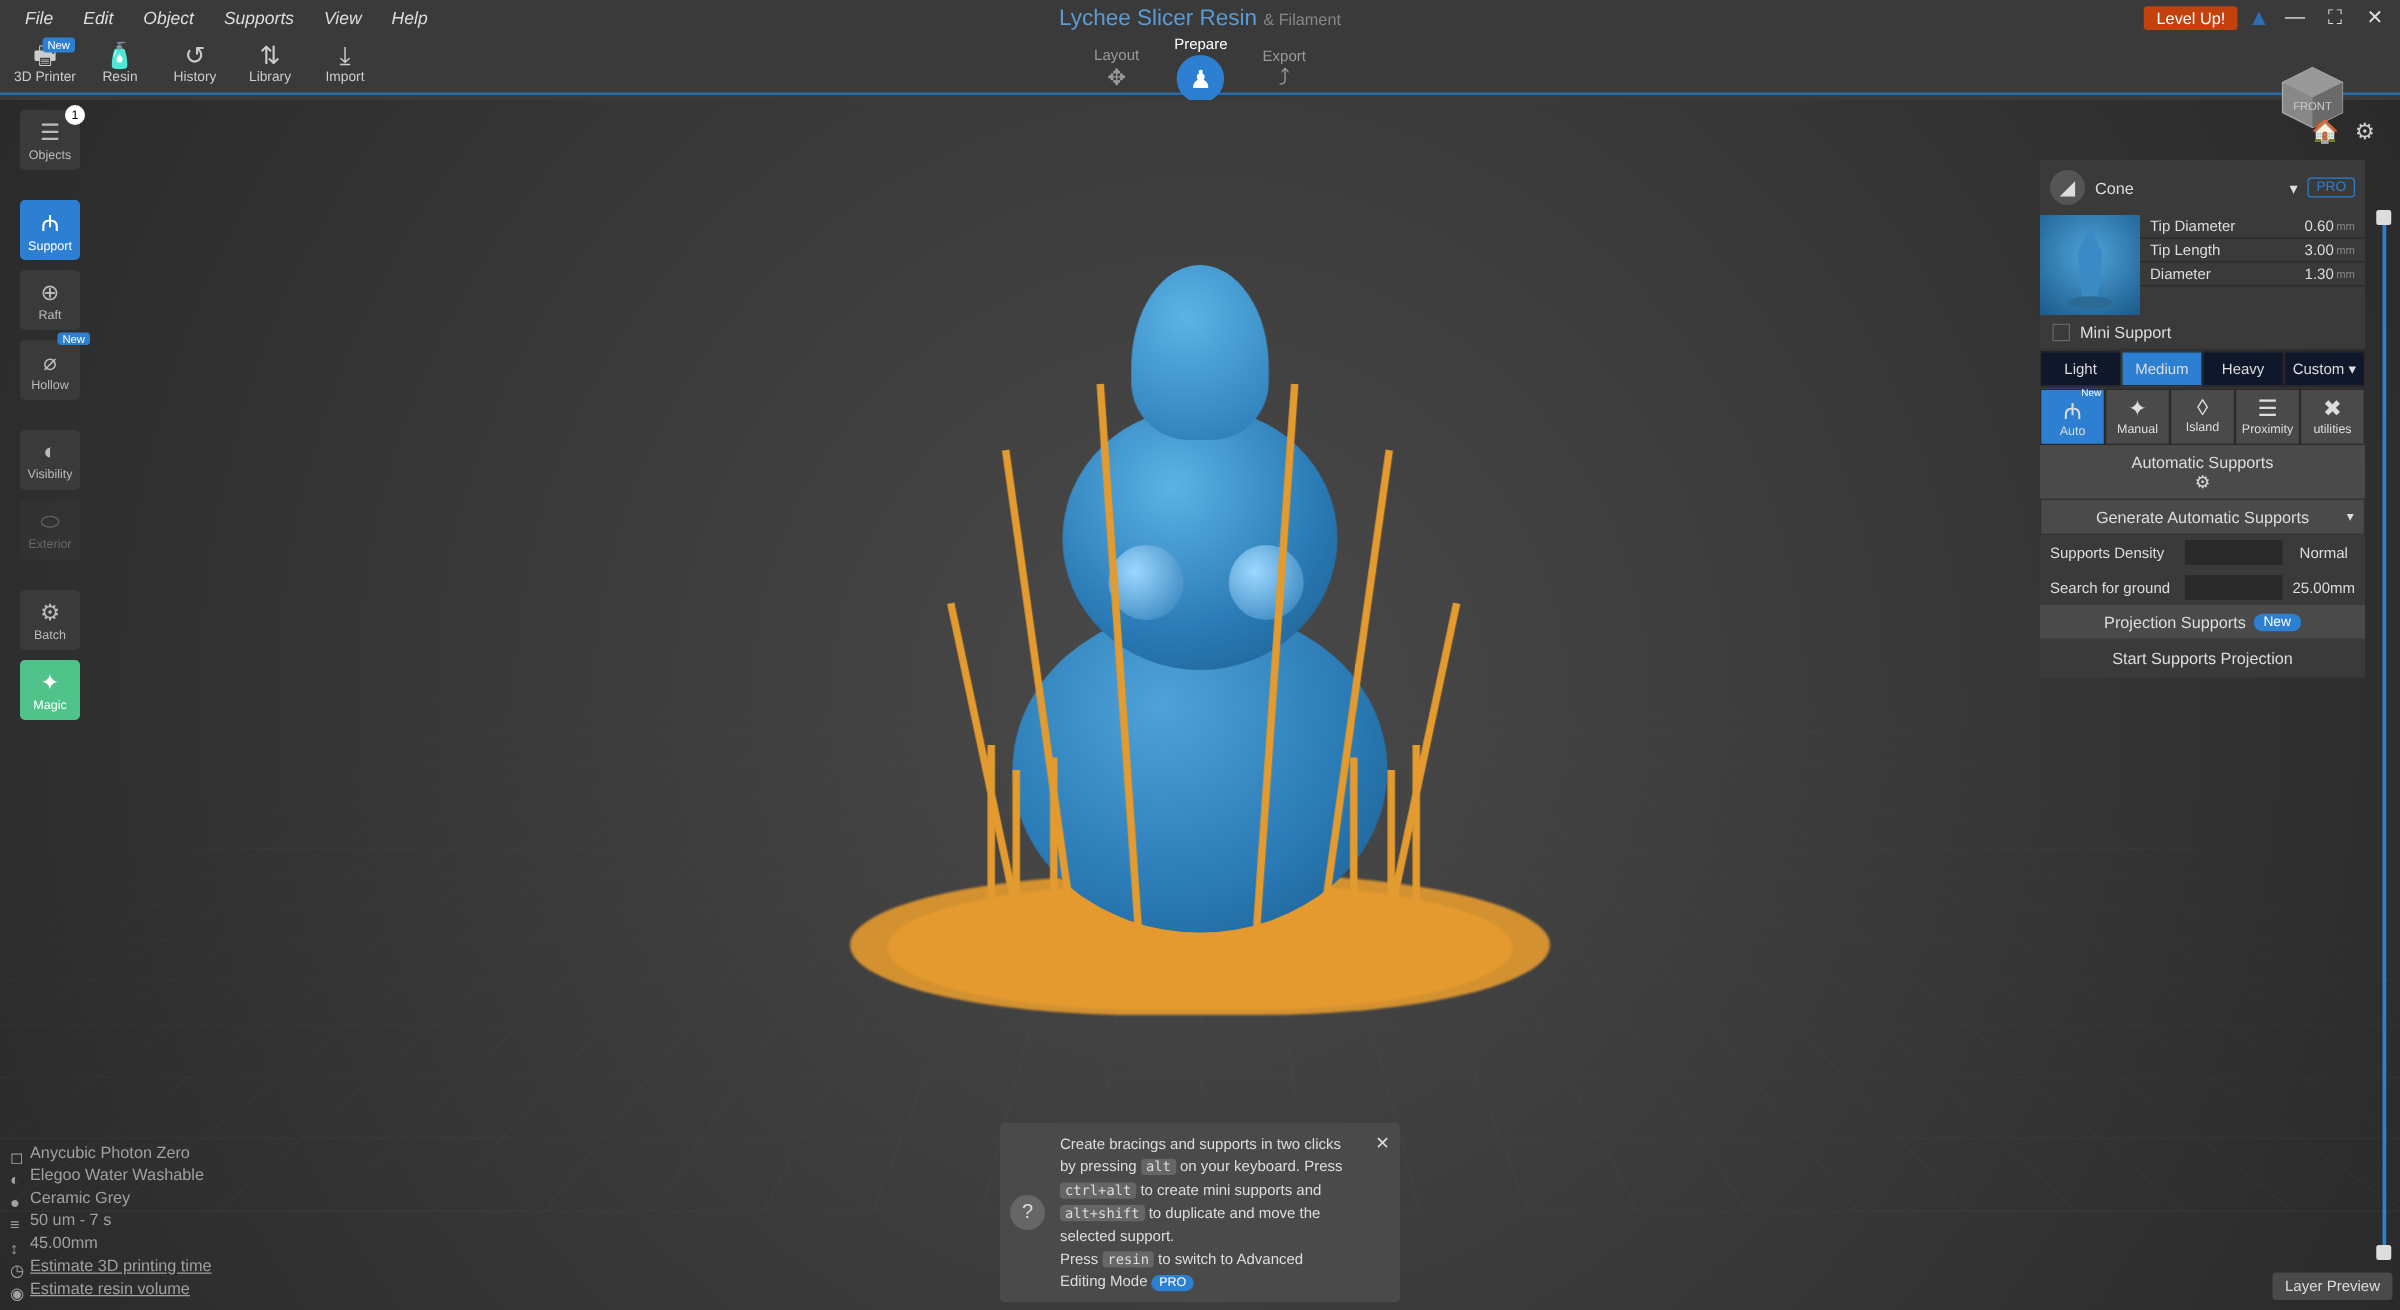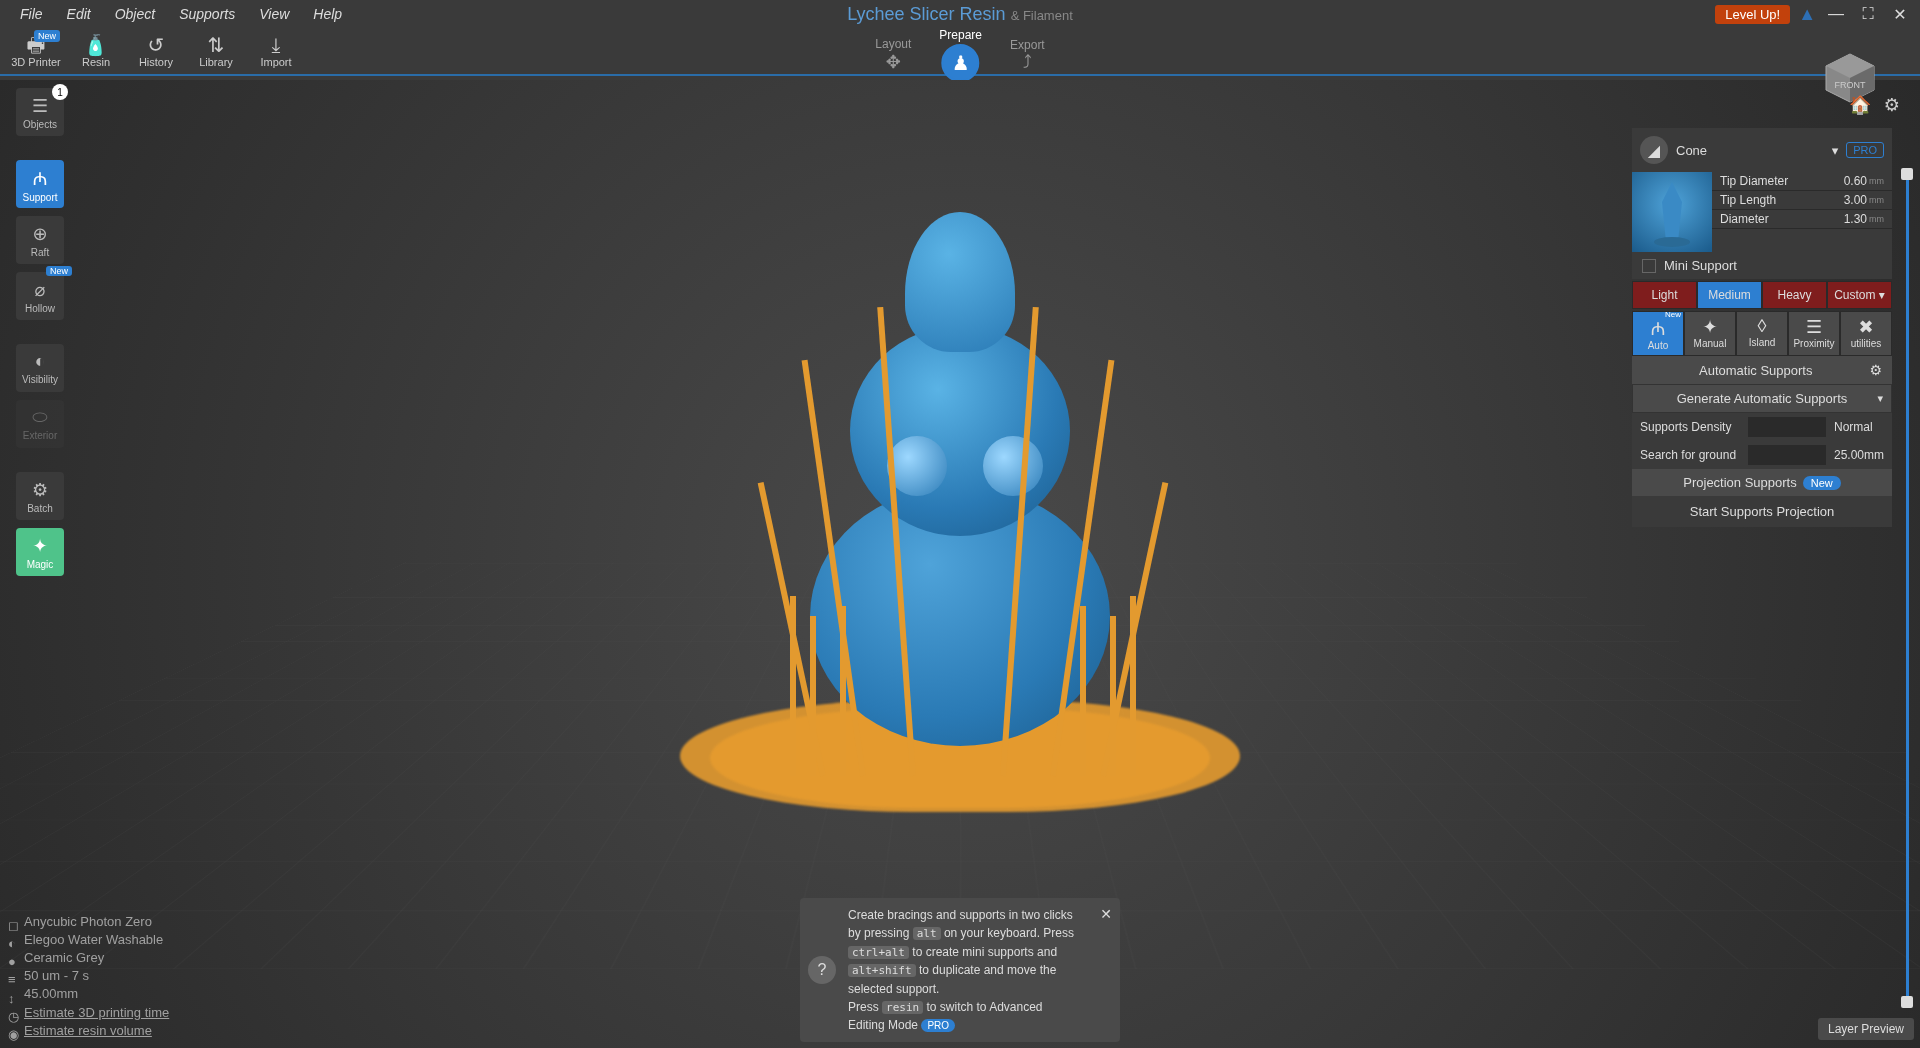--- a/index.html
+++ b/index.html
@@ -74,40 +74,40 @@
 .params { flex: 1; }
 .param-row { display: flex; align-items: center; padding: 2px 8px; border-bottom: 1px solid #2a2a2a; }
 .param-row .lbl { flex: 1; font-size: 12px; }
 .param-row .val { font-size: 12px; }
 .param-row .unit { font-size: 9px; color: #888; margin-left: 2px; }
 
 .mini-support-row { background: #3a3a3a; padding: 6px 10px; display: flex; align-items: center; gap: 8px; }
 .mini-support-row .chk { width: 14px; height: 14px; border: 1px solid #666; }
 
 .size-tabs { display: flex; background: #3a3a3a; margin-top: 2px; }
-.size-tab { flex: 1; text-align: center; padding: 6px 0; cursor: pointer; font-size: 12px; background: #7f1d1d; border: 1px solid #2a2a2a; }
+.size-tab { flex: 1; text-align: center; padding: 6px 0; cursor: pointer; font-size: 12px; background: #0f172a; border: 1px solid #2a2a2a; }
 .size-tab.active { background: #2d7fd1; }
 
 .mode-tabs { display: flex; background: #3a3a3a; margin-top: 2px; }
 .mode-tab { flex: 1; display: flex; flex-direction: column; align-items: center; padding: 4px 0; font-size: 10px; cursor: pointer; border: 1px solid #2a2a2a; background: #4a4a4a; position: relative; }
 .mode-tab.active { background: #2d7fd1; }
 .mode-tab .icon { font-size: 18px; }
 .mt-new { position: absolute; top: -2px; right: 2px; font-size: 8px; color: #fff; }
 
-.section-title-row { background: #4a4a4a; display: flex; align-items: center; padding: 6px 10px; }
+.section-title-row { background: #4a4a4a; display: flex; align-items: center; padding: 6px 10px; flex-direction: column; }
 .section-title-row .t { flex: 1; text-align: center; }
 .gear-s { font-size: 14px; cursor: pointer; }
 
 .gen-btn { background: #4a4a4a; text-align: center; padding: 6px; cursor: pointer; border: 1px solid #333; position: relative; }
 .caret-down { position: absolute; right: 8px; top: 7px; font-size: 11px; }
 
 .density-row, .search-row { background: #3a3a3a; display: flex; align-items: center; padding: 4px 8px; gap: 8px; }
 .density-row .lbl, .search-row .lbl { flex: 0 0 100px; font-size: 12px; }
 .slider-track { flex: 1; height: 20px; background: #2a2a2a; position: relative; }
-.slider-val { font-size: 12px; min-width: 50px; text-align: left; }
+.slider-val { font-size: 12px; min-width: 50px; text-align: center; }
 
 .proj-header { background: #4a4a4a; padding: 6px; text-align: center; display:flex;justify-content:center;align-items:center;gap:6px; }
 .new-pill { background: #2d7fd1; color: #fff; border-radius: 9px; padding: 1px 8px; font-size: 11px; }
 .proj-btn { background: #3a3a3a; text-align: center; padding: 8px; cursor: pointer; }
 
 
 .nav-cube { position: absolute; right: 40px; top: -32px; width: 60px; height: 60px; }
 .home-gear { position: absolute; right: 20px; top: 14px; display: flex; gap: 12px; font-size: 18px; color: #ccc; }
 
 

